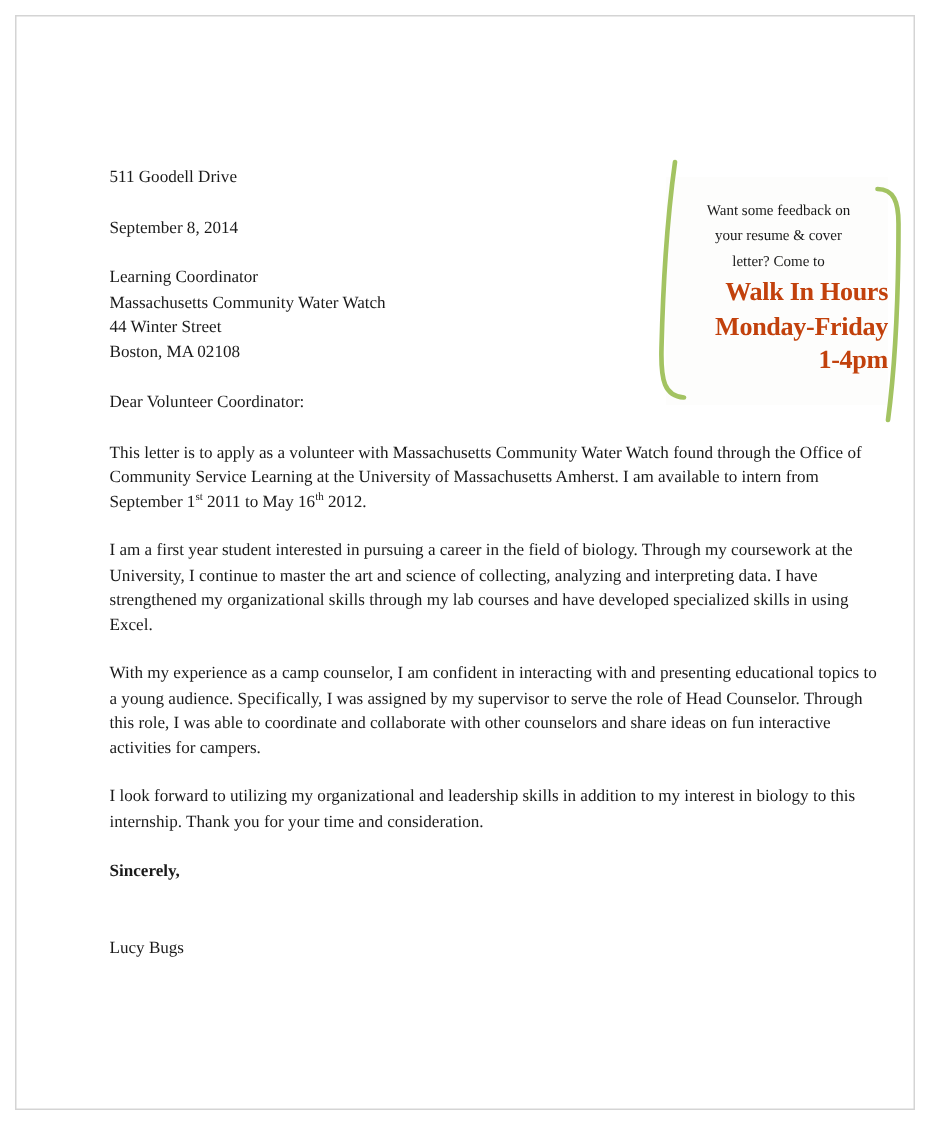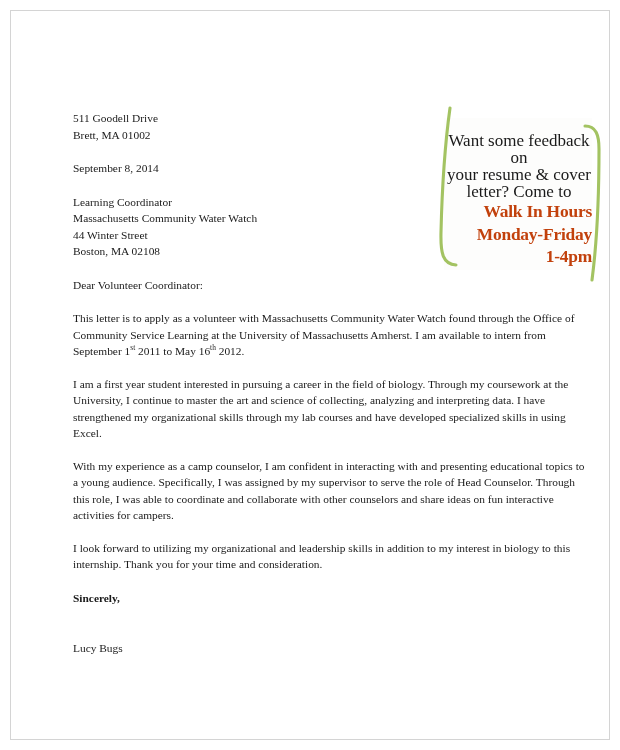--- a/index.html
+++ b/index.html
@@ -112,21 +112,21 @@
   #bracket-right { left: 142px; }
 
   #callout-text {
     position: absolute;
     left: 14px;
     top: 28px;
     width: 146px;
     text-align: center;
   }
   .callout-small {
-    font-size: 17px;
+    font-size: 10px;
     line-height: 17px;
     color: #1a1a1a;
   }
   .callout-big {
     font-size: 17.4px;
     line-height: 22.5px;
     font-weight: bold;
     color: #c2410c;
     letter-spacing: -0.2px;
     text-align: right;
@@ -136,21 +136,20 @@
 <body>
 
 <div id="page">
 
   <div id="sheet-border"></div>
 
   <div id="letter">
 
     <div class="addr-block">
       <div class="addr-line">511 Goodell Drive</div>
-      <div class="addr-line">Brett, MA 01002</div>
     </div>
 
     <div class="spacer-md"></div>
 
     <div class="date-line">September 8, 2014</div>
 
     <div class="spacer-md"></div>
 
     <div class="addr-block">
       <div class="addr-line">Learning Coordinator</div>

